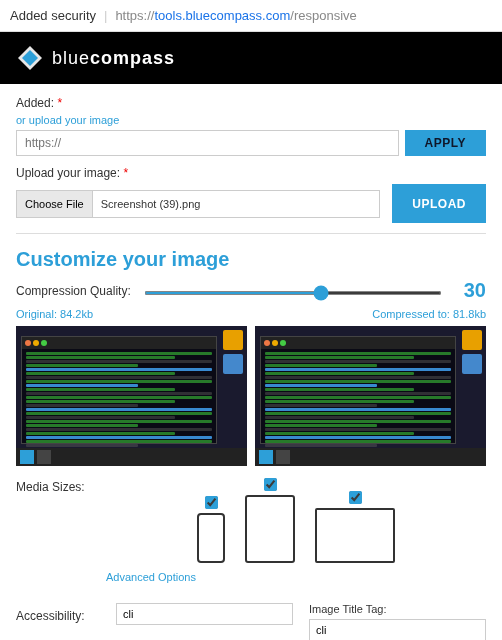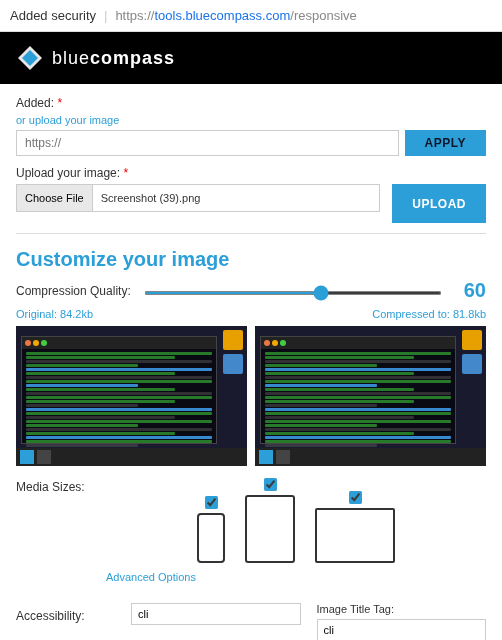--- a/index.html
+++ b/index.html
@@ -90,21 +90,21 @@
       cursor: pointer;
       text-transform: uppercase;
       font-weight: bold;
       letter-spacing: 0.5px;
     }
 
     
     .file-row {
       display: flex;
       gap: 12px;
-      align-items: flex-start;
+      align-items: center;
       margin-bottom: 4px;
     }
     .file-input-wrapper {
       display: flex;
       align-items: center;
       border: 1px solid #ccc;
       flex: 1;
       height: 28px;
     }
     .choose-file-btn {
@@ -341,21 +341,21 @@
       text-decoration: none;
       display: block;
       margin-bottom: 20px;
       margin-left: 90px;
     }
 
     
     .accessibility-row {
       display: flex;
       align-items: flex-start;
-      gap: 35px;
+      gap: 20px;
       margin-bottom: 16px;
     }
     .accessibility-label {
       font-size: 12px;
       color: #333;
       min-width: 80px;
       padding-top: 6px;
     }
     .tag-fields {
       display: flex;
@@ -468,21 +468,21 @@
   <hr class="divider">
 
   <div>
     <div class="section-title">Customize your image</div>
 
     <div class="quality-row">
       <span class="quality-label">Compression Quality:</span>
       <div class="slider-container">
         <input type="range" min="0" max="100" value="60" style="">
       </div>
-      <span class="quality-value">60</span>
+      <span class="quality-value">30</span>
     </div>
 
     <div class="size-labels">
       <span class="size-original">Original: 84.2kb</span>
       <span class="size-compressed">Compressed to: 81.8kb</span>
     </div>
 
     <div class="preview-row">
       <div class="preview-box">
         <div class="fake-desktop">

